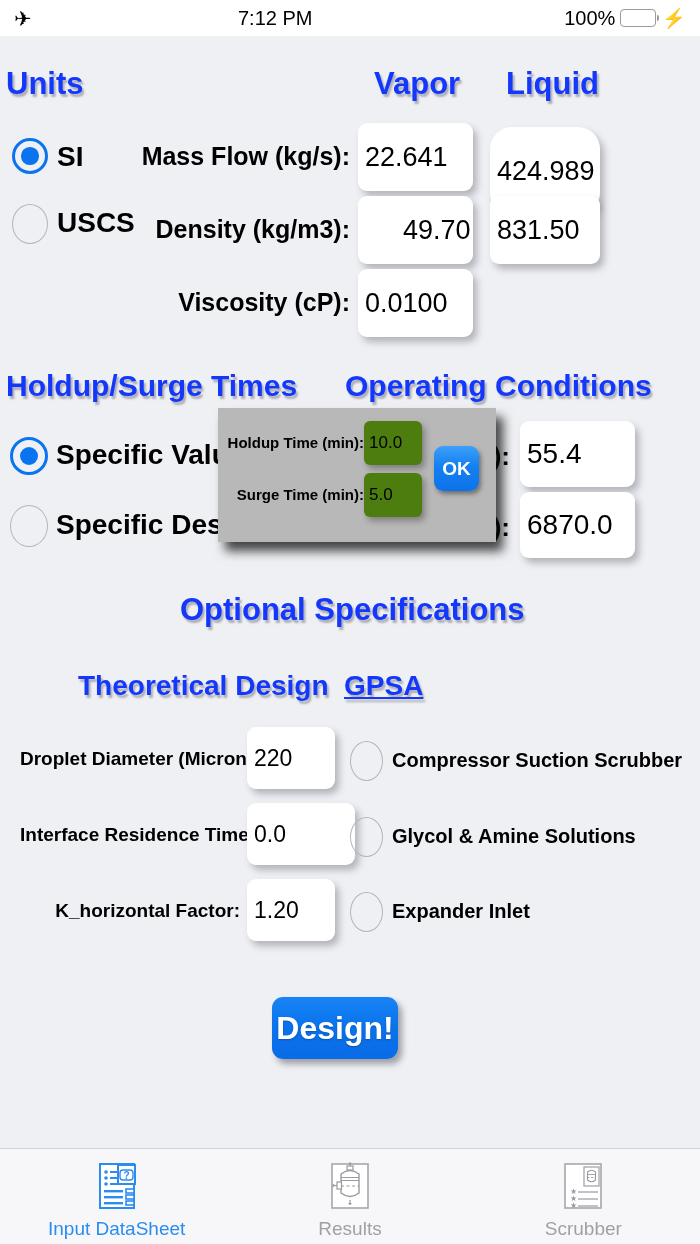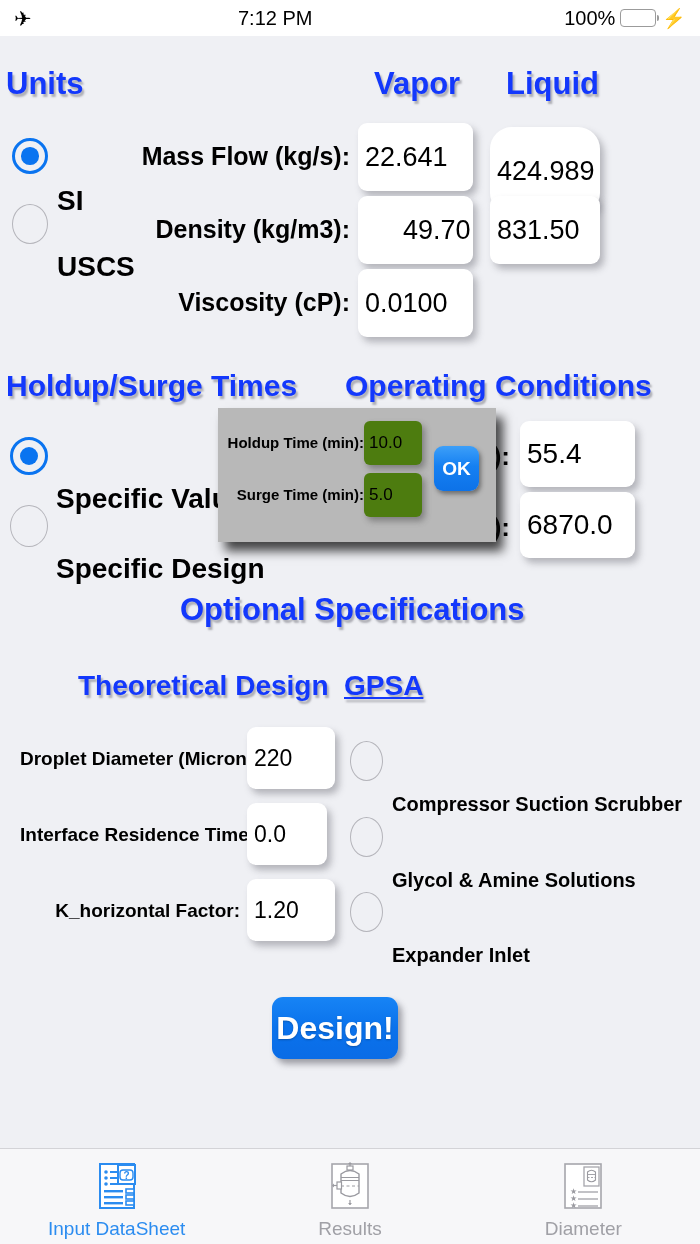--- a/index.html
+++ b/index.html
@@ -107,21 +107,20 @@
   .radio.on .dot {
     width: 58%; height: 58%;
     border-radius: 50%;
     background: #0a74f0;
   }
   .radio-lbl {
     position: absolute;
     font-weight: bold;
     color: #000;
     white-space: nowrap;
-    margin-top: 44px;
   }
 
   
   .design-btn {
     position: absolute;
     left: 272px; top: 997px;
     width: 126px; height: 62px;
     background: linear-gradient(180deg, #1784f5 0%, #0a72ec 50%, #0a6ce6 100%);
     border-radius: 11px;
     box-shadow: 4px 5px 6px rgba(60,60,70,0.45);
@@ -265,21 +264,21 @@
 
   <div class="hdr" style="left:180px; top:592px; font-size:31px;">Optional Specifications</div>
 
   <div class="hdr" style="left:78px; top:670px; font-size:28px;">Theoretical Design</div>
   <div class="hdr" style="left:344px; top:670px; font-size:28px;text-decoration:underline;">GPSA</div>
 
   <div class="lbl" style="left:20px; top:748px; width:220px; font-size:19px;">Droplet Diameter (Micron):</div>
   <div class="tf" style="left:247px; top:727px; width:88px; height:62px; font-size:23px;">220</div>
 
   <div class="lbl" style="left:20px; top:824px; width:220px; font-size:19px;">Interface Residence Time (s):</div>
-  <div class="tf" style="left:247px; top:803px; width:80px; height:62px; font-size:23px;">0.0</div>
+  <div class="tf" style="left:247px; top:803px; width:108px; height:62px; font-size:23px;">0.0</div>
 
   <div class="lbl" style="left:20px; top:900px; width:220px; font-size:19px;">K_horizontal Factor:</div>
   <div class="tf" style="left:247px; top:879px; width:88px; height:62px; font-size:23px;">1.20</div>
 
   <div class="radio off" style="left:350px; top:741px; width:33px; height:40px;"></div>
   <div class="radio-lbl" style="left:392px; top:749px; font-size:20px;">Compressor Suction Scrubber</div>
 
   <div class="radio off" style="left:350px; top:817px; width:33px; height:40px;"></div>
   <div class="radio-lbl" style="left:392px; top:825px; font-size:20px;">Glycol &amp; Amine Solutions</div>
 
@@ -344,18 +343,18 @@
           <line x1="32.5" y1="15.5" x2="40.5" y2="15.5" stroke="#9a9aa0" stroke-width="0.9"></line>
           <line x1="32.5" y1="18.5" x2="40.5" y2="18.5" stroke="#9a9aa0" stroke-width="0.9" stroke-dasharray="2 1.5"></line>
           <text x="15" y="35" font-size="8" fill="#9a9aa0" font-family="Liberation Sans, sans-serif">★</text>
           <line x1="23" y1="33" x2="43" y2="33" stroke="#9a9aa0" stroke-width="1.2"></line>
           <text x="15" y="42" font-size="8" fill="#9a9aa0" font-family="Liberation Sans, sans-serif">★</text>
           <line x1="23" y1="40" x2="43" y2="40" stroke="#9a9aa0" stroke-width="1.2"></line>
           <text x="15" y="49" font-size="8" fill="#9a9aa0" font-family="Liberation Sans, sans-serif">★</text>
           <line x1="23" y1="47" x2="43" y2="47" stroke="#9a9aa0" stroke-width="1.2"></line>
         </svg>
       </span>
-      <span class="tab-label">Diameter</span>
+      <span class="tab-label">Scrubber</span>
     </div>
 
   </div>
 
 </div>
 
 </body></html>

